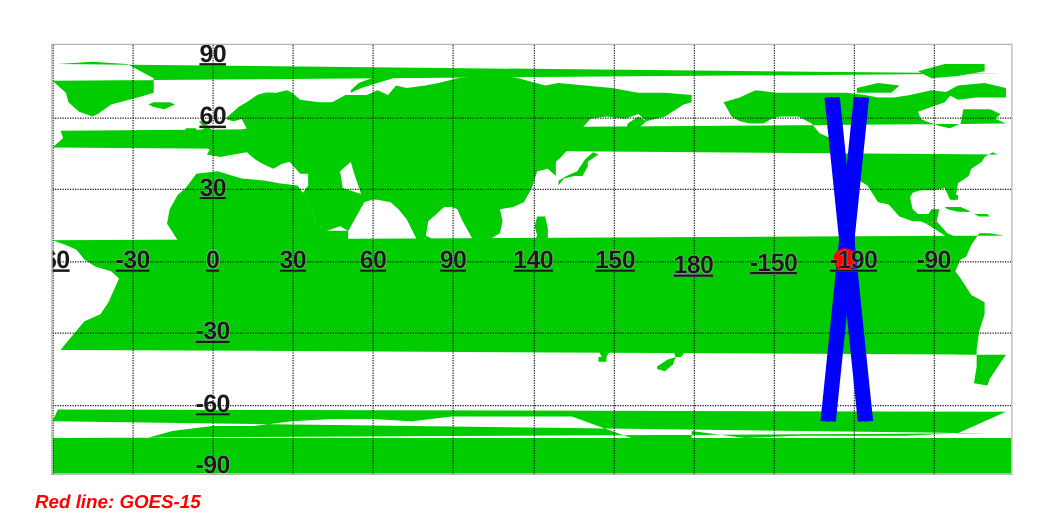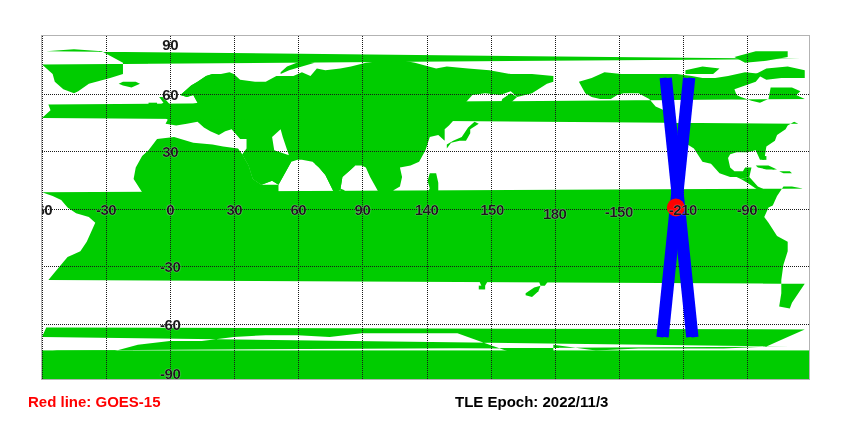--- a/index.html
+++ b/index.html
@@ -19,37 +19,38 @@
   #land-layer{position:absolute;left:0;top:0;width:100%;height:100%;}
   #land-layer svg{display:block;width:100%;height:100%;}
 
   
   .grid-v,.grid-h{position:absolute;pointer-events:none;}
   .grid-v{top:0;bottom:0;width:0;border-left:1px dotted #1a1a1a;}
   .grid-h{left:0;right:0;height:0;border-top:1px dotted #1a1a1a;}
 
   
   .lon-label,.lat-label{
-    position:absolute;color:#1a1a1a;font-size:15px;font-weight:bold;
+    position:absolute;color:#1a1a1a;font-size:20px;font-weight:bold;
     letter-spacing:-0.5px;white-space:nowrap;
     text-shadow:0 0 1px #ffffff;
+    text-decoration:underline;
   }
   .lon-label{transform:translate(-50%,-50%);}
   .lat-label{transform:translate(-50%,-50%);}
 
   
   #track-layer{position:absolute;inset:0;}
   #track-layer svg{display:block;width:100%;height:100%;overflow:visible;}
 
   
   #legend{
     position:absolute;left:0;top:392px;width:850px;height:26px;
     font-size:15px;font-weight:bold;
   }
-  .legend-item{position:absolute;top:0;white-space:nowrap;line-height:20px;}
+  .legend-item{position:absolute;top:0;white-space:nowrap;line-height:20px;font-style:italic;}
   #legend-red{left:28px;color:#ff0000;}
   #legend-blue{left:250px;color:#0000ff;}
   #legend-epoch{left:455px;color:#000000;}
 </style>
 </head>
 <body>
 
 <div id="app">
 
   <div id="map-frame">
@@ -139,33 +140,32 @@
       <div id="label-layer">
           <span class="lon-label" style="left: 64.08px; top: 172.5px;">-30</span>
           <span class="lon-label" style="left: 128.17px; top: 172.5px;">0</span>
           <span class="lon-label" style="left: 192.25px; top: 172.5px;">30</span>
           <span class="lon-label" style="left: 256.33px; top: 172.5px;">60</span>
           <span class="lon-label" style="left: 320.42px; top: 172.5px;">90</span>
           <span class="lon-label" style="left: 384.5px; top: 172.5px;">140</span>
           <span class="lon-label" style="left: 450px; top: 172.5px;">150</span>
           <span class="lon-label" style="left: 512.67px; top: 177px;">180</span>
           <span class="lon-label" style="left: 576.75px; top: 175px;">-150</span>
-          <span class="lon-label" style="left: 640.83px; top: 172.5px;">-210</span>
+          <span class="lon-label" style="left: 640.83px; top: 172.5px;">-190</span>
           <span class="lon-label" style="left: 704.92px; top: 172.5px;">-90</span>
           <span class="lon-label" style="left: 0px; top: 172.5px;">-60</span>
           <span class="lat-label" style="left: 128.17px; top: 8px;">90</span>
           <span class="lat-label" style="left: 128.17px; top: 57.5px;">60</span>
           <span class="lat-label" style="left: 128.17px; top: 115px;">30</span>
           <span class="lat-label" style="left: 128.17px; top: 172.5px;">0</span>
           <span class="lat-label" style="left: 128.17px; top: 230px;">-30</span>
           <span class="lat-label" style="left: 128.17px; top: 287.5px;">-60</span>
           <span class="lat-label" style="left: 128.17px; top: 337px;">-90</span>
         </div>
 
     </div>
   </div>
 
   <div id="legend">
     <span class="legend-item" id="legend-red">Red line: GOES-15</span>
-    <span class="legend-item" id="legend-epoch">TLE Epoch: 2022/11/3</span>
   </div>
 
 </div>
 
 </body></html>

